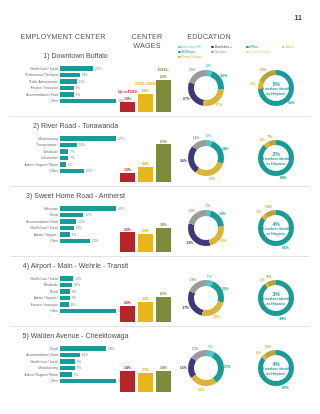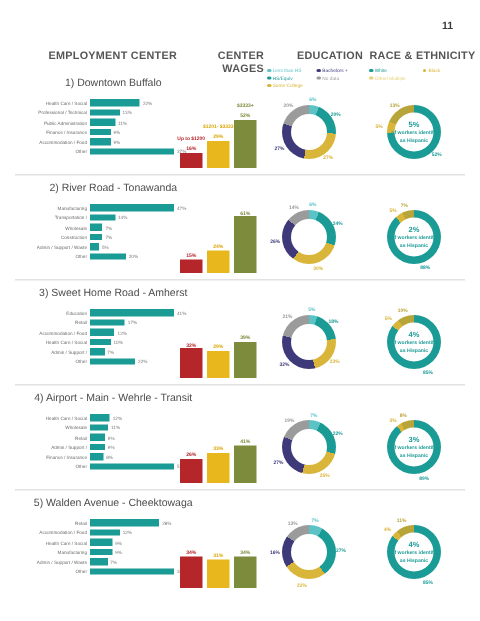--- a/index.html
+++ b/index.html
@@ -16,22 +16,22 @@
   .page-num {
     position: absolute; top: 14px; right: 18px;
     font-size: 7px; font-weight: bold; color: #3a3a3a;
   }
 
   
   .col-heads {
     position: absolute; top: 32px; left: 0; width: 320px; height: 30px;
   }
   .col-head {
-    position: absolute; text-align: right;
-    font-size: 7.2px; letter-spacing: .2px; color: #555; font-weight: bold;
+    position: absolute; text-align: center;
+    font-size: 7.2px; letter-spacing: .2px; color: #555; font-weight: normal;
   }
   .ch1 { left: 8px;   width: 110px; }
   .ch2 { left: 118px; width: 58px; }
   .ch3 { left: 176px; width: 66px; }
   .ch4 { left: 243px; width: 74px; }
 
   
   .legend {
     position: absolute; display: flex; flex-wrap: wrap;
     gap: 1px 3px; font-size: 3.2px; line-height: 1.25;
@@ -98,21 +98,20 @@
 <body>
 
 <div class="page">
 
   <div class="page-num">11</div>
 
   <div class="col-heads">
     <div class="col-head ch1">EMPLOYMENT CENTER</div>
     <div class="col-head ch2">CENTER WAGES</div>
     <div class="col-head ch3">EDUCATION</div>
-    <div class="col-head ch4">RACE &amp; ETHNICITY</div>
   </div>
 
   <div class="legend edu" id="legend-edu">
       <div class="leg-item">
         <span class="leg-dot" style="background: rgb(91, 194, 198);"></span>
         <span class="leg-txt" style="color: rgb(91, 194, 198);">Less than HS</span>
       </div>
       <div class="leg-item">
         <span class="leg-dot" style="background: rgb(62, 58, 122);"></span>
         <span class="leg-txt" style="color: rgb(62, 58, 122);">Bachelors +</span>

